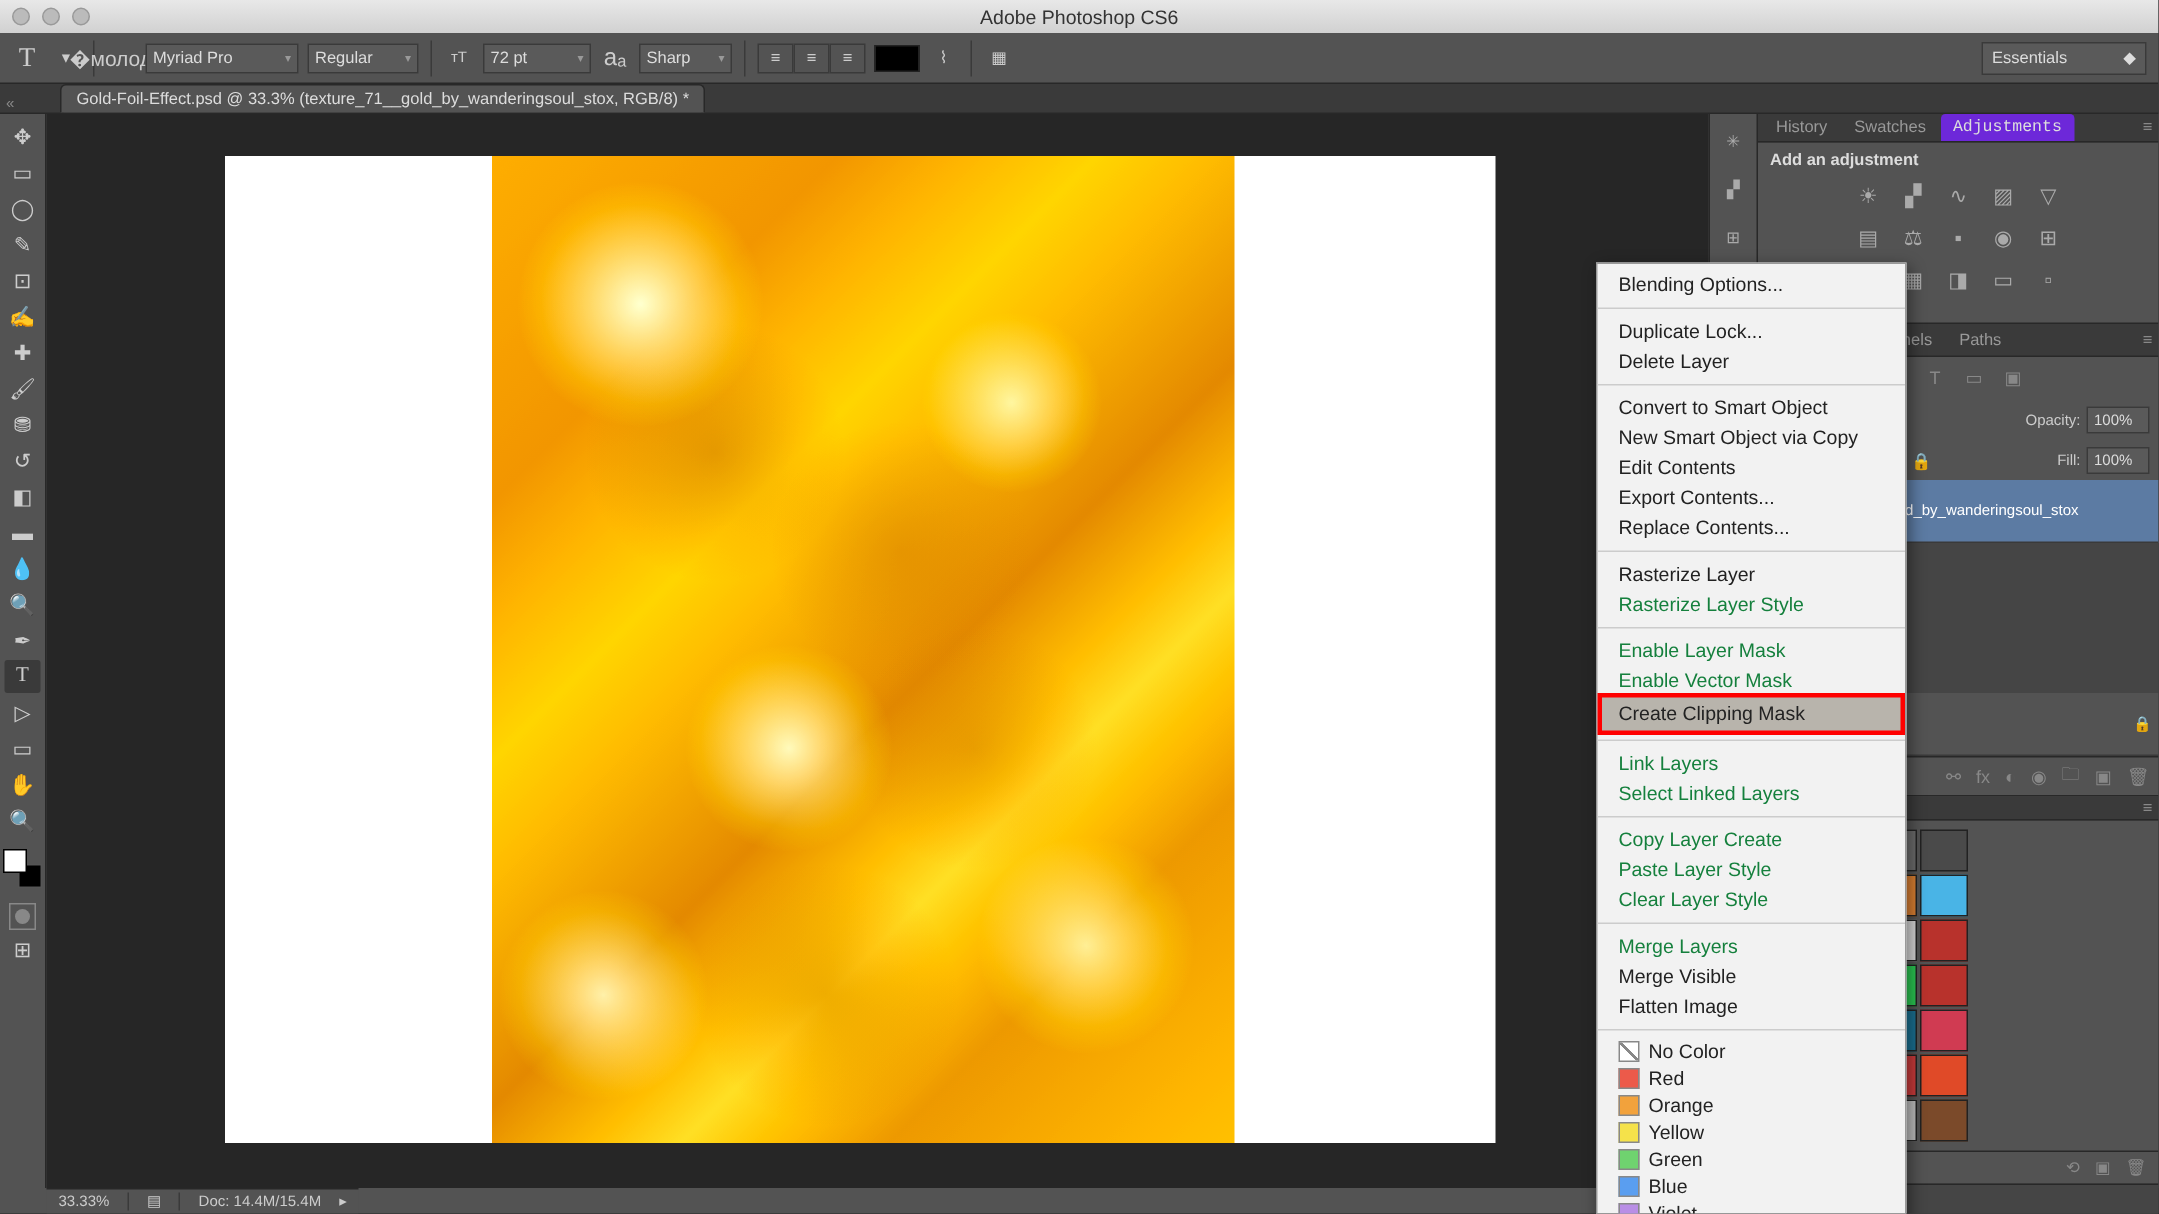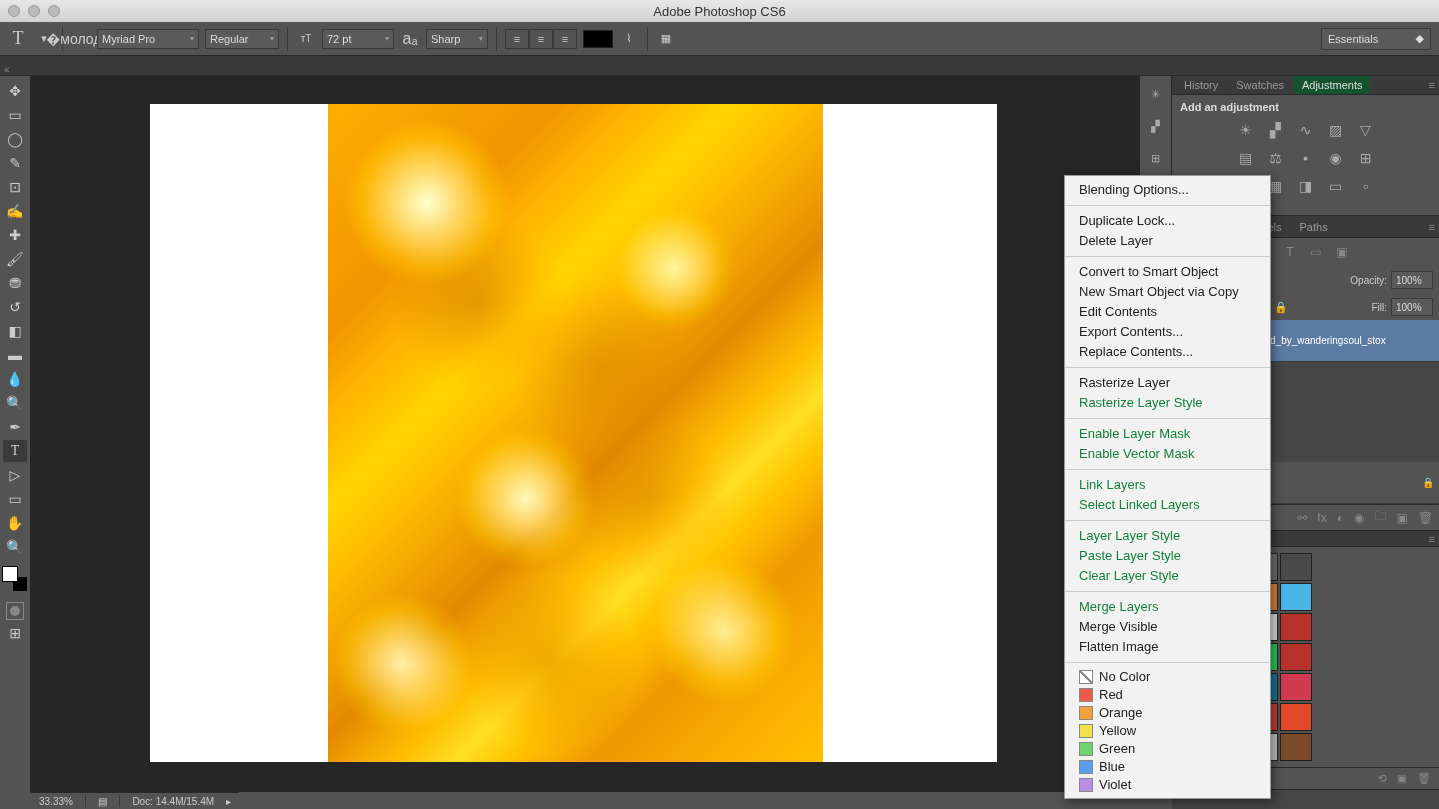--- a/index.html
+++ b/index.html
@@ -61,21 +61,21 @@
 
 
 .right-side { width: 300px; display: flex; }
 .collapsed-panels { width: 32px; background: #535353; border-left: 1px solid #282828; display: flex; flex-direction: column; align-items: center; padding-top: 6px; gap: 8px; }
 .cp-icon { width: 24px; height: 24px; display: flex; align-items: center; justify-content: center; color: #aaa; }
 .panels { flex: 1; background: #535353; border-left: 1px solid #282828; display: flex; flex-direction: column; }
 
 
 .panel-tabs { height: 22px; background: #3a3a3a; display: flex; align-items: center; padding: 0 4px; gap: 2px; border-bottom: 1px solid #282828; position: relative; }
 .panel-tab { padding: 3px 8px; font-size: 11px; color: #999; }
-.panel-tab.active { background: #14532d; color: #ddd; border-top-left-radius: 3px; border-top-right-radius: 3px; }
+.panel-tab.active { background: #6d28d9; color: #ddd; border-top-left-radius: 3px; border-top-right-radius: 3px; font-family: Liberation Mono, monospace; }
 .panel-menu-icon { position: absolute; right: 4px; color: #888; }
 .panel-collapse-icon { position: absolute; right: 4px; top: 3px; color: #888; font-size: 9px; }
 
 
 .adjustments-body { padding: 6px 8px 10px; }
 .adj-title { color: #ddd; font-size: 11px; font-weight: bold; margin-bottom: 8px; }
 .adj-row { display: flex; gap: 10px; justify-content: center; margin-bottom: 10px; }
 .adj-ico { width: 20px; height: 18px; color: #aaa; display: flex; align-items: center; justify-content: center; font-size: 14px; }
 
 
@@ -170,20 +170,23 @@
     <div class="opt-icon">▦</div>
   </div>
   <div class="workspace-dd">
     <span>Essentials</span>
       <span class="arrow">◆</span>
   </div>
 </div>
 
 <div class="doc-tab-bar" style="position:relative">
   <span class="doc-collapse">«</span>
+  <div class="doc-tab">
+    <span>Gold-Foil-Effect.psd @ 33.3% (texture_71__gold_by_wanderingsoul_stox, RGB/8) *</span>
+  </div>
 </div>
 
 <div class="main">
 
   <div class="tools">
     <div class="tool">✥</div>
     <div class="tool">▭</div>
     <div class="tool">◯</div>
     <div class="tool">✎</div>
     <div class="tool">⊡</div>
@@ -384,25 +387,26 @@
     <div class="cm-item">New Smart Object via Copy</div>
     <div class="cm-item">Edit Contents</div>
     <div class="cm-item">Export Contents...</div>
     <div class="cm-item">Replace Contents...</div>
     <div class="cm-sep"></div>
     <div class="cm-item">Rasterize Layer</div>
     <div class="cm-item disabled">Rasterize Layer Style</div>
     <div class="cm-sep"></div>
     <div class="cm-item disabled">Enable Layer Mask</div>
     <div class="cm-item disabled">Enable Vector Mask</div>
+    <div class="cm-item highlighted">Create Clipping Mask</div>
     <div class="cm-sep"></div>
     <div class="cm-item disabled">Link Layers</div>
     <div class="cm-item disabled">Select Linked Layers</div>
     <div class="cm-sep"></div>
-    <div class="cm-item disabled">Layer Layer Style</div>
+    <div class="cm-item disabled">Copy Layer Create</div>
     <div class="cm-item disabled">Paste Layer Style</div>
     <div class="cm-item disabled">Clear Layer Style</div>
     <div class="cm-sep"></div>
     <div class="cm-item disabled">Merge Layers</div>
     <div class="cm-item">Merge Visible</div>
     <div class="cm-item">Flatten Image</div>
     <div class="cm-sep"></div>
     <div class="cm-color">
       <div class="cm-color-box none"></div>
       <span>No Color</span>

